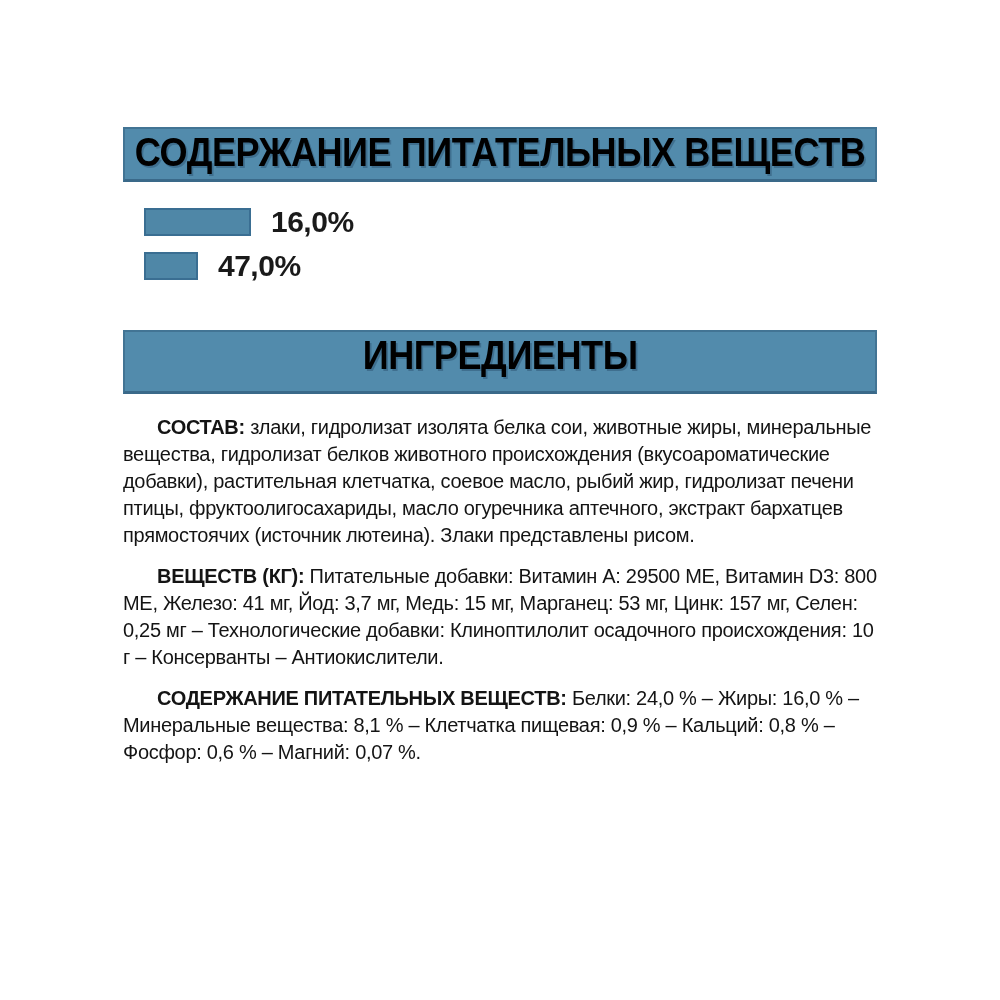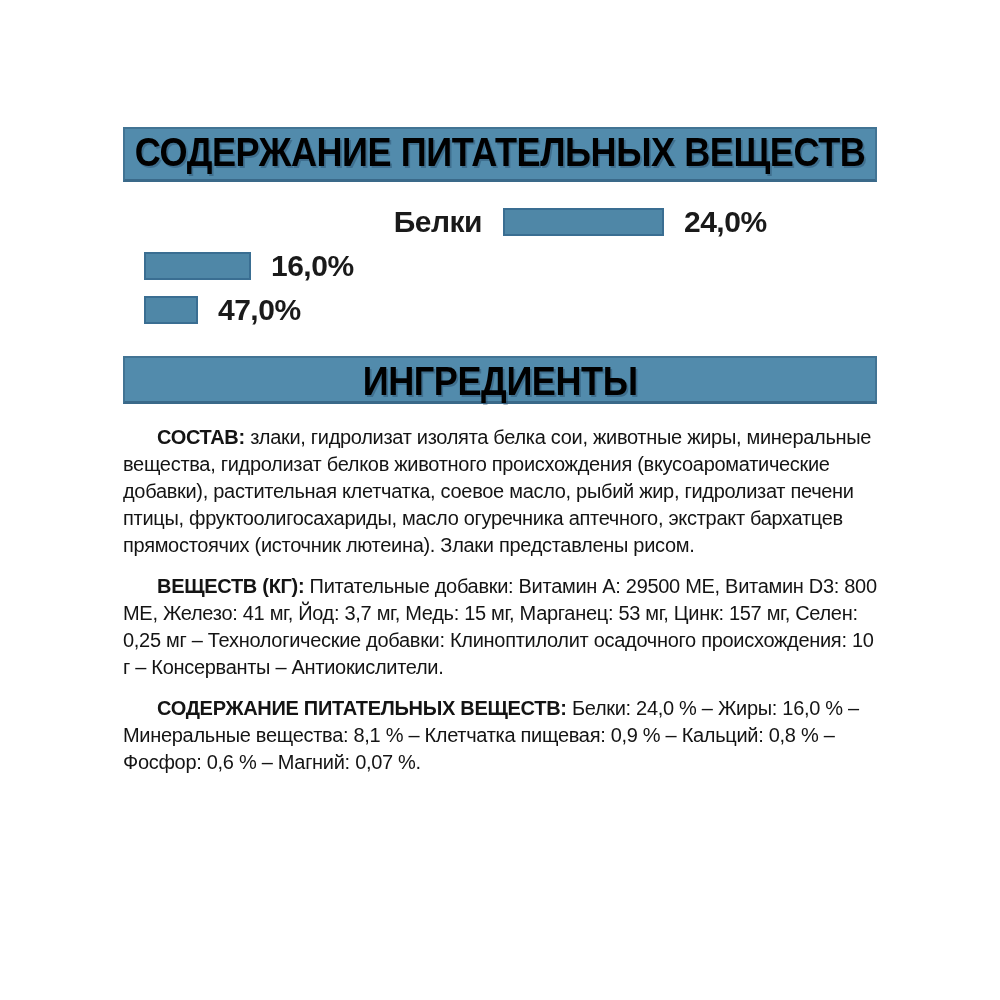--- a/index.html
+++ b/index.html
@@ -20,21 +20,21 @@
   .band {
     background: var(--band_blue, #528bac);
     border: 2px solid rgba(30, 65, 95, 0.30);
     border-bottom: 3px solid rgba(30, 65, 95, 0.45);
     box-sizing: border-box;
     display: flex;
     justify-content: center;
     color: #000000;
   }
   .band-1 { height: 55px; }
-  .band-2 { height: 48px; margin-top: 24px; }
+  .band-2 { height: 64px; margin-top: 42px; }
   .band-title {
     display: inline-block;
     font-weight: bold;
     font-size: 41px;
     letter-spacing: -0.5px;
     white-space: nowrap;
     transform: scaleX(0.88);
     transform-origin: center;
     text-shadow: 2px 2px 0 rgba(30, 60, 90, 0.35);
   }
@@ -86,25 +86,20 @@
 
 <div class="page">
   <div class="content">
 
     <div class="band band-1">
       <span class="band-title">СОДЕРЖАНИЕ ПИТАТЕЛЬНЫХ ВЕЩЕСТВ</span>
     </div>
 
     <div class="chart">
       <div class="chart-row">
-        <span class="chart-label">Белки</span>
-        <span class="chart-bar" style="width: 161px;"></span>
-        <span class="chart-value">24,0%</span>
-      </div>
-      <div class="chart-row">
         <span class="chart-bar" style="width: 107px;"></span>
         <span class="chart-value">16,0%</span>
       </div>
       <div class="chart-row">
         <span class="chart-bar" style="width: 54px;"></span>
         <span class="chart-value">47,0%</span>
       </div>
     </div>
 
     <div class="band band-2">

